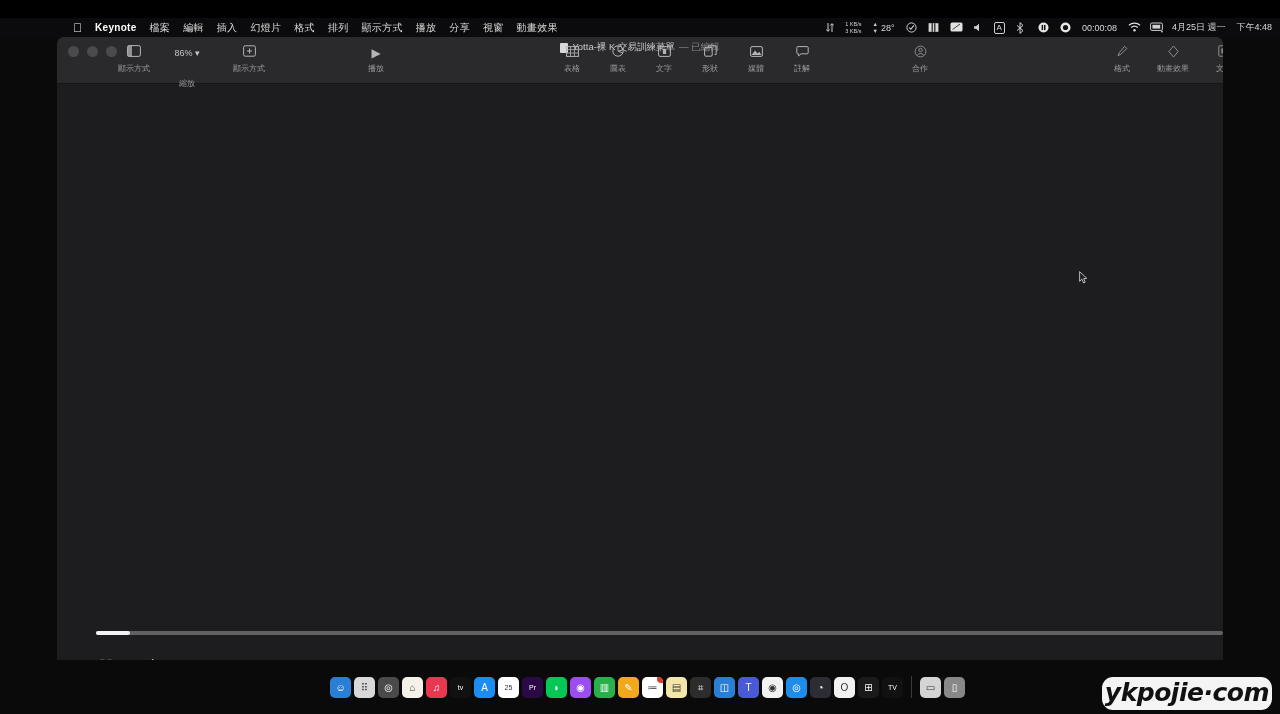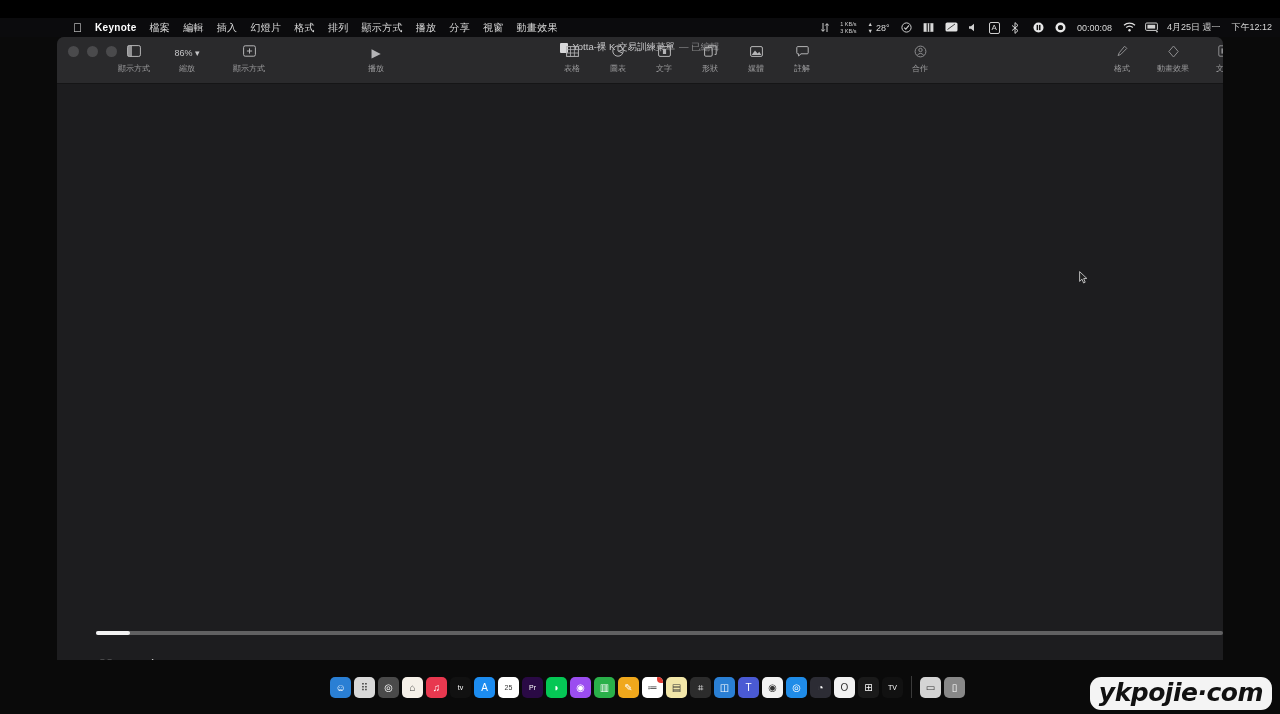--- a/index.html
+++ b/index.html
@@ -34,21 +34,21 @@
     background:#1d1d1f; border-radius:7px 7px 0 0; overflow:hidden; z-index:10;
   }
   #ktoolbar { position:relative; width:100%; height:47px; background:#2a2a2c;
               border-bottom:1px solid #151516; }
   .traffic { position:absolute; left:11px; top:9px; display:flex; gap:8px; }
   .tl { width:11px; height:11px; border-radius:50%; background:#4a4a4c; }
   .tb-group { position:absolute; top:8px; display:flex; align-items:flex-start; }
   .tb-btn { display:flex; flex-direction:column; align-items:center; width:46px; color:#9a9a9c; }
   .tb-btn .gl { font-size:12px; height:16px; line-height:16px; color:#b4b4b6; }
   .tb-btn .lb { font-size:8px; margin-top:2px; color:#9b9b9d; white-space:nowrap; }
-  .tb-zoom { display:flex; flex-direction:column; align-items:center; width:52px; color:#9a9a9c; }
+  .tb-zoom { display:flex; flex-direction:column; align-items:center; width:52px; color:#9a9a9c;gap:15px; }
   .tb-zoom .zv { font-size:9px; height:16px; line-height:16px; color:#c6c6c8; }
   .tb-zoom .lb { font-size:8px; margin-top:2px; color:#9b9b9d; }
   #wintitle { position:absolute; left:0; right:0; top:4px; text-align:center;
               font-size:9.5px; color:#c9c9cb; display:flex; align-items:center;
               justify-content:center; gap:4px; }
   #wintitle .docico { width:8px; height:10px; background:#d8d8da; border-radius:1px; display:inline-block; }
   #wintitle .edited { color:#8a8a8c; }
 
   
   #canvas { position:absolute; left:85px; top:47px; width:996px; height:581px;
@@ -128,21 +128,21 @@
         font-size:10px; color:#fff; display:flex; align-items:center;
         justify-content:center; overflow:hidden; }
   .dk .badge { position:absolute; right:-2px; top:-2px; width:8px; height:8px;
                border-radius:50%; background:#e0392f; }
   .dk-sep { width:1px; height:22px; background:#3a3a3a; margin:0 5px; }
 
   
   #watermark { position:absolute; right:8px; bottom:4px; z-index:36;
                font-family:"DejaVu Sans",sans-serif; font-size:25px; font-weight:bold;
                font-style:italic; color:#111;
-               background:#f4f4f4; padding:1px 9px 3px; border-radius:11px;
+               background:#f4f4f4; padding:1px 3px 3px; border-radius:11px;
                letter-spacing:-.5px; }
 </style>
 </head>
 <body>
 
 <div id="desktop">
 
   <div id="topstrip"></div>
 
   <div id="menubar">
@@ -232,21 +232,21 @@
           </svg>
       </span>
       <span class="st st-ico">
         <svg width="13" height="11" viewBox="0 0 13 11">
             <rect x="0.6" y="1" width="11.8" height="7.4" rx="1.2" stroke="#d0d0d0" stroke-width="1" fill="none"></rect>
             <rect x="2.4" y="2.8" width="7.8" height="3.8" fill="#d0d0d0"></rect>
             <circle cx="12" cy="9.6" r="0.9" fill="#d0d0d0"></circle>
           </svg>
       </span>
       <span class="st">4月25日 週一</span>
-      <span class="st">下午12:12</span>
+      <span class="st">下午4:48</span>
     </div>
   </div>
 
   <div id="kwin">
 
     <div id="ktoolbar">
 
       <div class="traffic">
         <span class="tl"></span>
         <span class="tl"></span>

